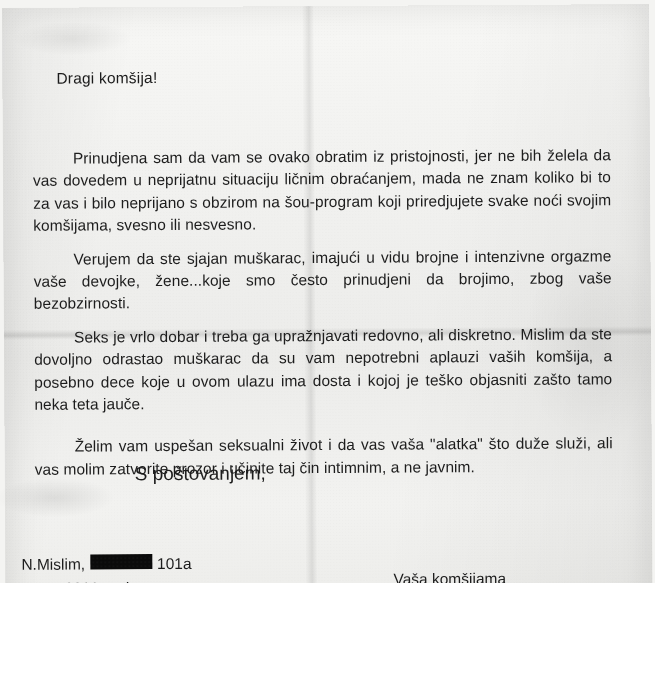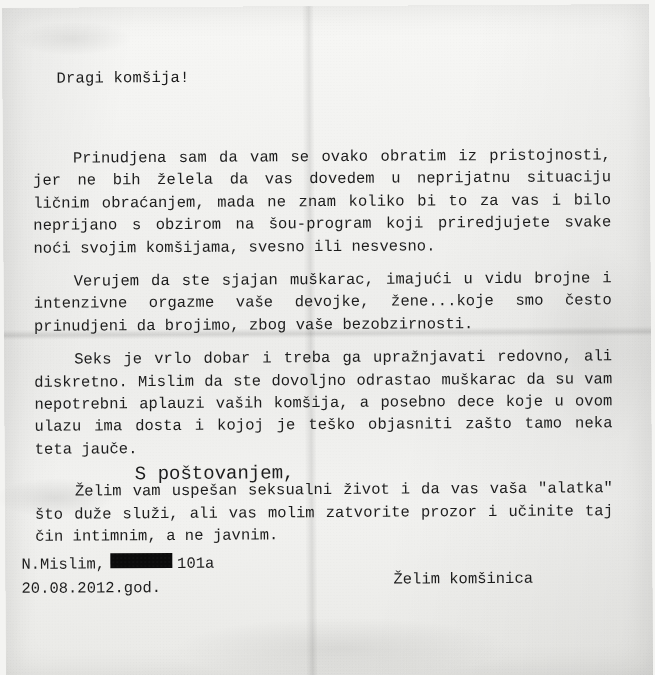--- a/index.html
+++ b/index.html
@@ -3,24 +3,24 @@
 <meta charset="utf-8">
 <style>
   html, body {
     margin: 0;
     padding: 0;
     background: #ffffff;
   }
   #page {
     position: relative;
     width: 655px;
-    height: 675px;
+    height: 583px;
     overflow: hidden;
     background: #f4f4f2;
-    font-family: Liberation Mono, monospace;
+    font-family: Liberation Sans, sans-serif;
   }
   
   #paper {
     position: absolute;
     left: 4px;
     top: 6px;
     width: 647px;
     height: 672px;
     background:
       linear-gradient(100deg, rgba(0,0,0,0.055) 0%, rgba(0,0,0,0.0) 18%, rgba(0,0,0,0.0) 62%, rgba(0,0,0,0.05) 100%),
@@ -160,19 +160,19 @@
 
       <div class="footer-left">
         <div class="footer-line1">
           <span>N.Mislim,</span>
           <span class="redaction"></span>
           <span>101a</span>
         </div>
         <div>20.08.2012.god.</div>
       </div>
 
-      <div class="footer-right">Želim komšinica</div>
+      <div class="footer-right">Vaša komšijama</div>
 
     </div>
 
     <div id="grain"></div>
   </div>
 </div>
 
 </body></html>

